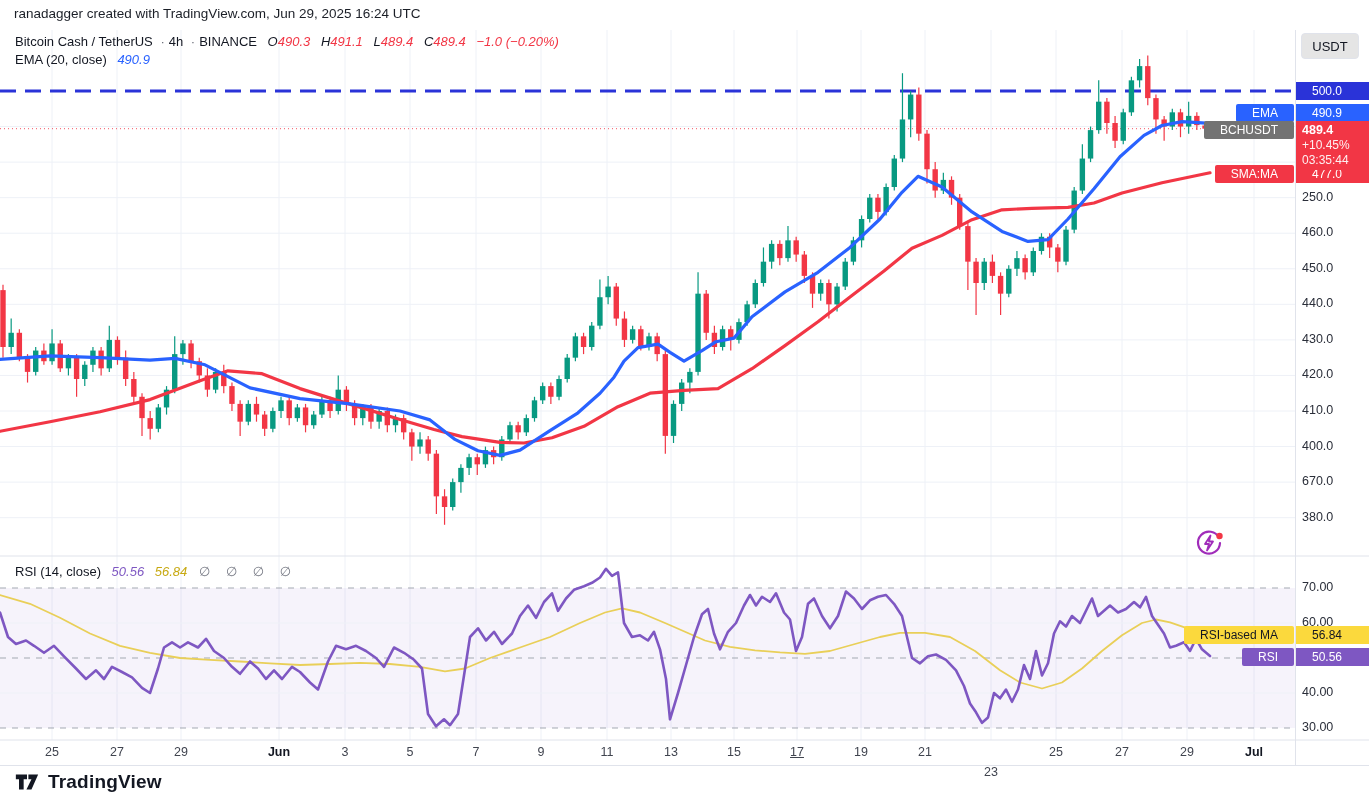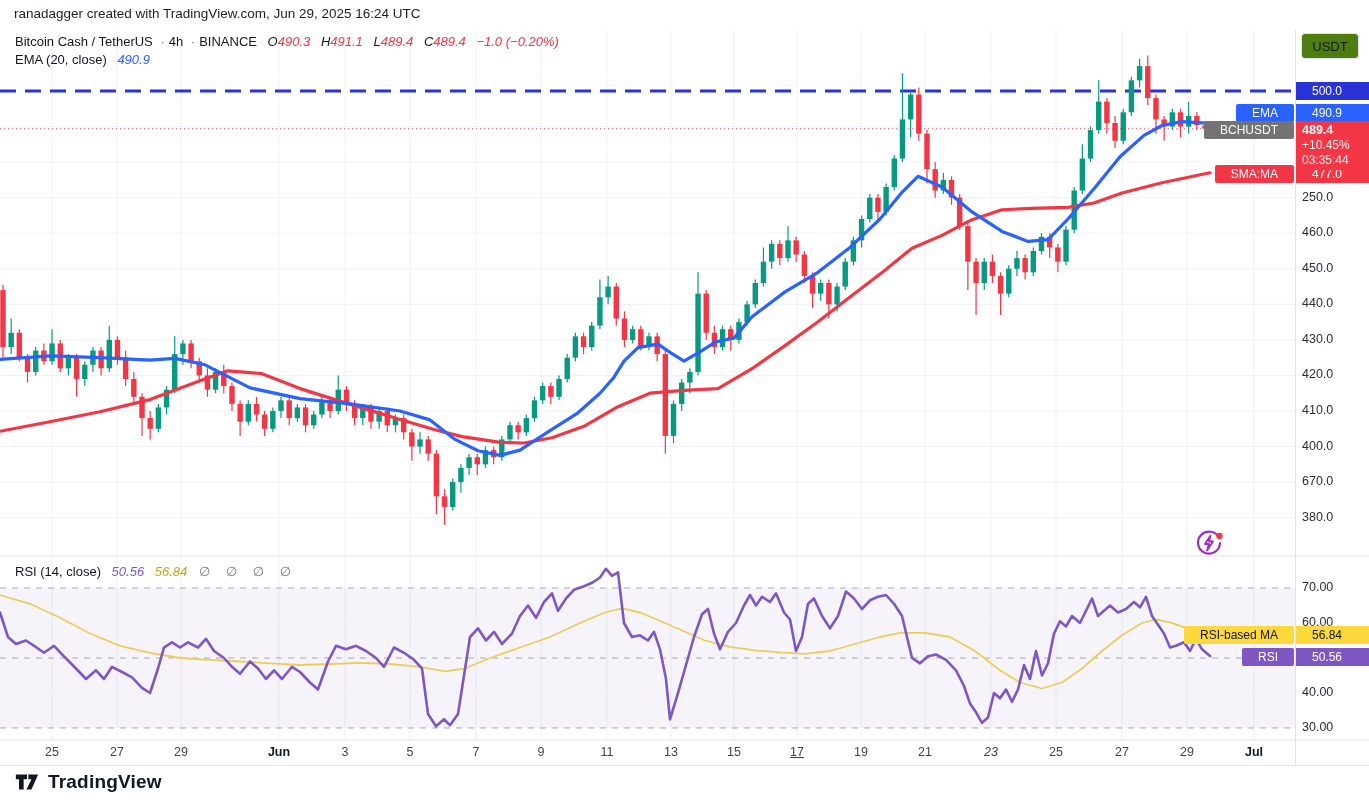--- a/index.html
+++ b/index.html
@@ -18,21 +18,21 @@
   .legend .slots{color:#787b86;letter-spacing:6px;margin-left:8px;}
   .axis-label{position:absolute;left:1302px;font-size:12.5px;color:#2a2e39;z-index:4;}
   .time-label{position:absolute;top:745px;font-size:12.5px;color:#40444f;transform:translateX(-50%);z-index:4;}
   .time-label.month{font-weight:bold;color:#131722;}
   .badge{position:absolute;height:18px;line-height:18px;font-size:12px;color:#fff;
          padding:0 16px;z-index:6;white-space:nowrap;}
   .badge.axis{left:1296px;}
   .badge.tag{right:75px;border-radius:2px;text-align:right;}
   .usdt-btn{position:absolute;left:1301px;top:33px;width:56px;height:24px;border:1px solid #e0e3eb;
             border-radius:4px;font-size:13px;color:#131722;display:flex;align-items:center;
-            justify-content:center;background:#4d7c0f;z-index:6;cursor:pointer;}
+            justify-content:center;background:#e5e5e5;z-index:6;cursor:pointer;}
   .bch-block{position:absolute;left:1296px;top:121px;width:73px;background:#f23645;color:#fff;
              font-size:12px;line-height:15px;padding:2px 0 2px 6px;z-index:7;}
   .bch-block .big{font-size:12.5px;font-weight:bold;}
   .bch-block .dim{opacity:.92;}
   .footer{position:absolute;left:14px;top:770px;display:flex;align-items:center;z-index:5;cursor:pointer;}
   .footer .logo-text{font-size:19px;font-weight:600;color:#131722;margin-left:8px;letter-spacing:.2px;}
   .lightning{position:absolute;left:1194px;top:528px;width:30px;height:30px;z-index:6;cursor:pointer;}
 </style>
 </head>
 <body>
@@ -474,18 +474,18 @@
     <div class="time-label" style="top: 745px; left: 345px;">3</div>
     <div class="time-label" style="top: 745px; left: 410px;">5</div>
     <div class="time-label" style="top: 745px; left: 476px;">7</div>
     <div class="time-label" style="top: 745px; left: 541px;">9</div>
     <div class="time-label" style="top: 745px; left: 607px;">11</div>
     <div class="time-label" style="top: 745px; left: 671px;">13</div>
     <div class="time-label" style="top: 745px; left: 734px;">15</div>
     <div class="time-label" style="top: 745px; left: 797px; text-decoration: underline;">17</div>
     <div class="time-label" style="top: 745px; left: 861px;">19</div>
     <div class="time-label" style="top: 745px; left: 925px;">21</div>
-    <div class="time-label" style="top: 745px; left: 991px; font-style: italic;">23</div>
+    <div class="time-label" style="top: 765px; left: 991px;">23</div>
     <div class="time-label" style="top: 745px; left: 1056px;">25</div>
     <div class="time-label" style="top: 745px; left: 1122px;">27</div>
     <div class="time-label" style="top: 745px; left: 1187px;">29</div>
     <div class="time-label month" style="top: 745px; left: 1254px;">Jul</div>
   </div>
 
 </body></html>

